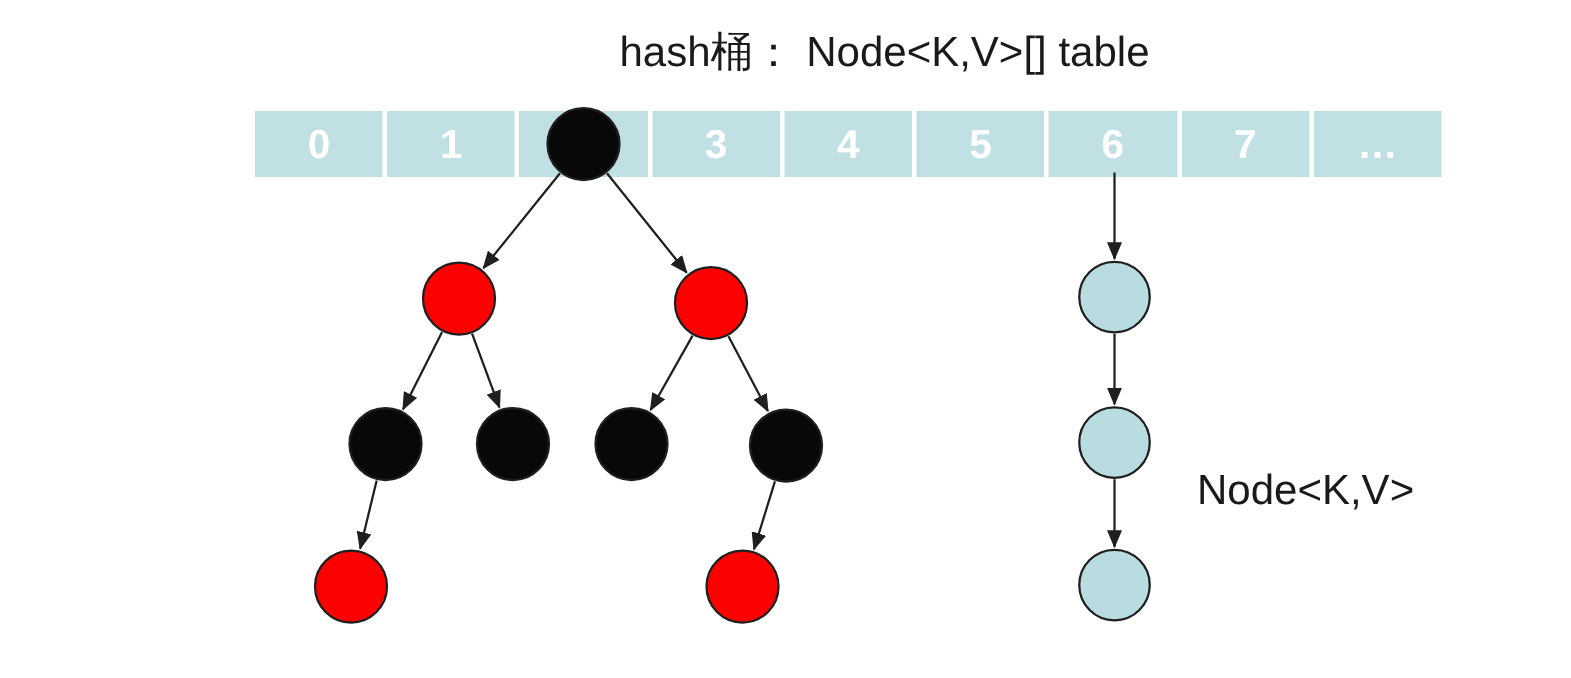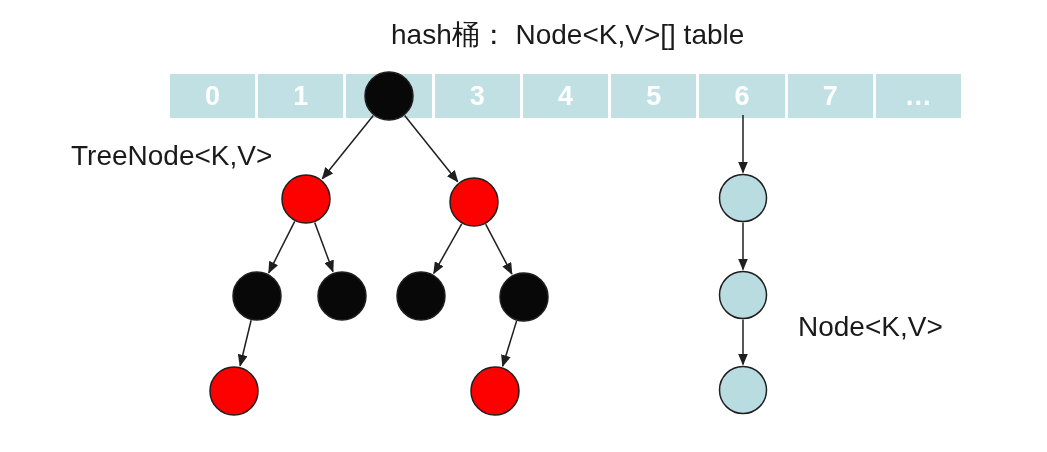--- a/index.html
+++ b/index.html
@@ -10,21 +10,21 @@
   }
   .canvas {
     position: relative;
     width: 1047px;
     height: 452px;
     background: var(--background, #ffffff);
     overflow: hidden;
   }
   .title {
     position: absolute;
-    left: 391px;
+    left: 413px;
     top: 21px;
     font-size: 28px;
     line-height: 1;
     white-space: nowrap;
     color: var(--text, #1a1a1a);
   }
   .bucket-row {
     position: absolute;
     left: 170px;
     top: 74px;
@@ -109,17 +109,16 @@
       <circle cx="342" cy="296" r="24" fill="#080808" stroke="#1f1f1f" stroke-width="1.5"></circle>
       <circle cx="421" cy="296" r="24" fill="#080808" stroke="#1f1f1f" stroke-width="1.5"></circle>
       <circle cx="524" cy="297" r="24" fill="#080808" stroke="#1f1f1f" stroke-width="1.5"></circle>
       <circle cx="234" cy="391" r="24" fill="#fd0000" stroke="#1f1f1f" stroke-width="1.5"></circle>
       <circle cx="495" cy="391" r="24" fill="#fd0000" stroke="#1f1f1f" stroke-width="1.5"></circle>
       <circle cx="743" cy="198" r="23.5" fill="#b9dce1" stroke="#1f1f1f" stroke-width="1.5"></circle>
       <circle cx="743" cy="295" r="23.5" fill="#b9dce1" stroke="#1f1f1f" stroke-width="1.5"></circle>
       <circle cx="743" cy="390" r="23.5" fill="#b9dce1" stroke="#1f1f1f" stroke-width="1.5"></circle>
     </svg>
 
-  <div class="side-label tree-label">TreeNode&lt;K,V&gt;</div>
 
   <div class="side-label list-label">Node&lt;K,V&gt;</div>
 
 </div>
 
 </body></html>

